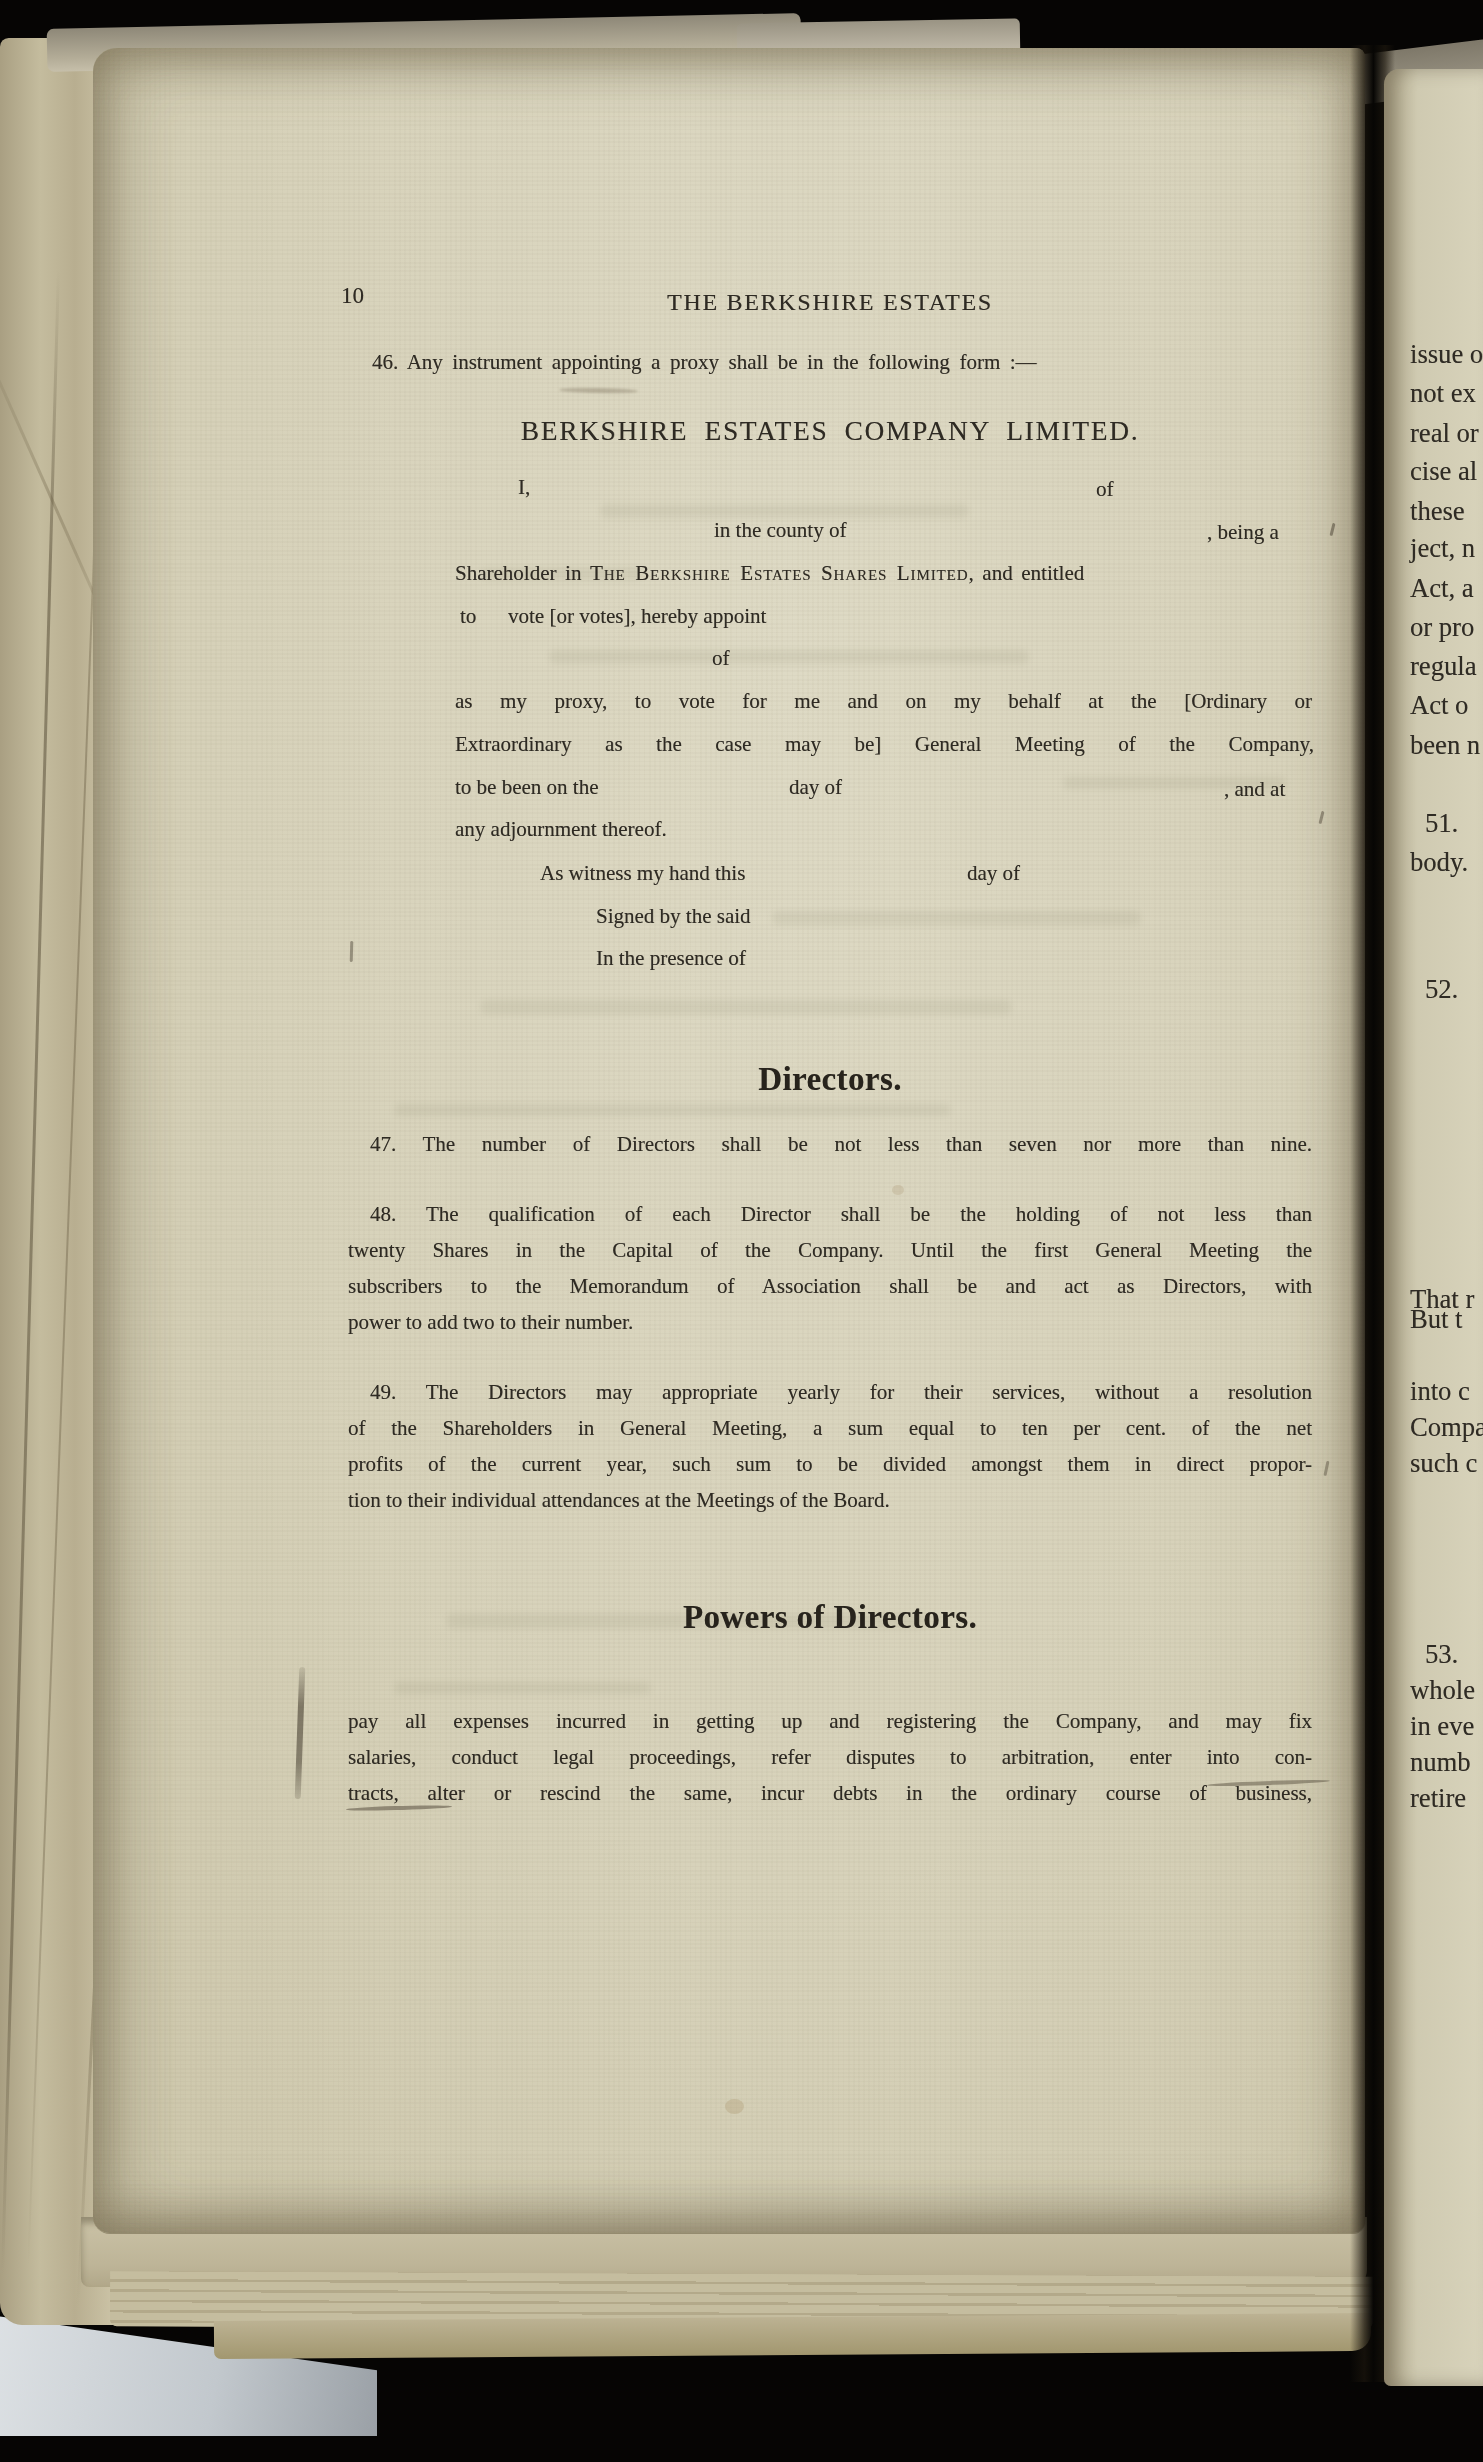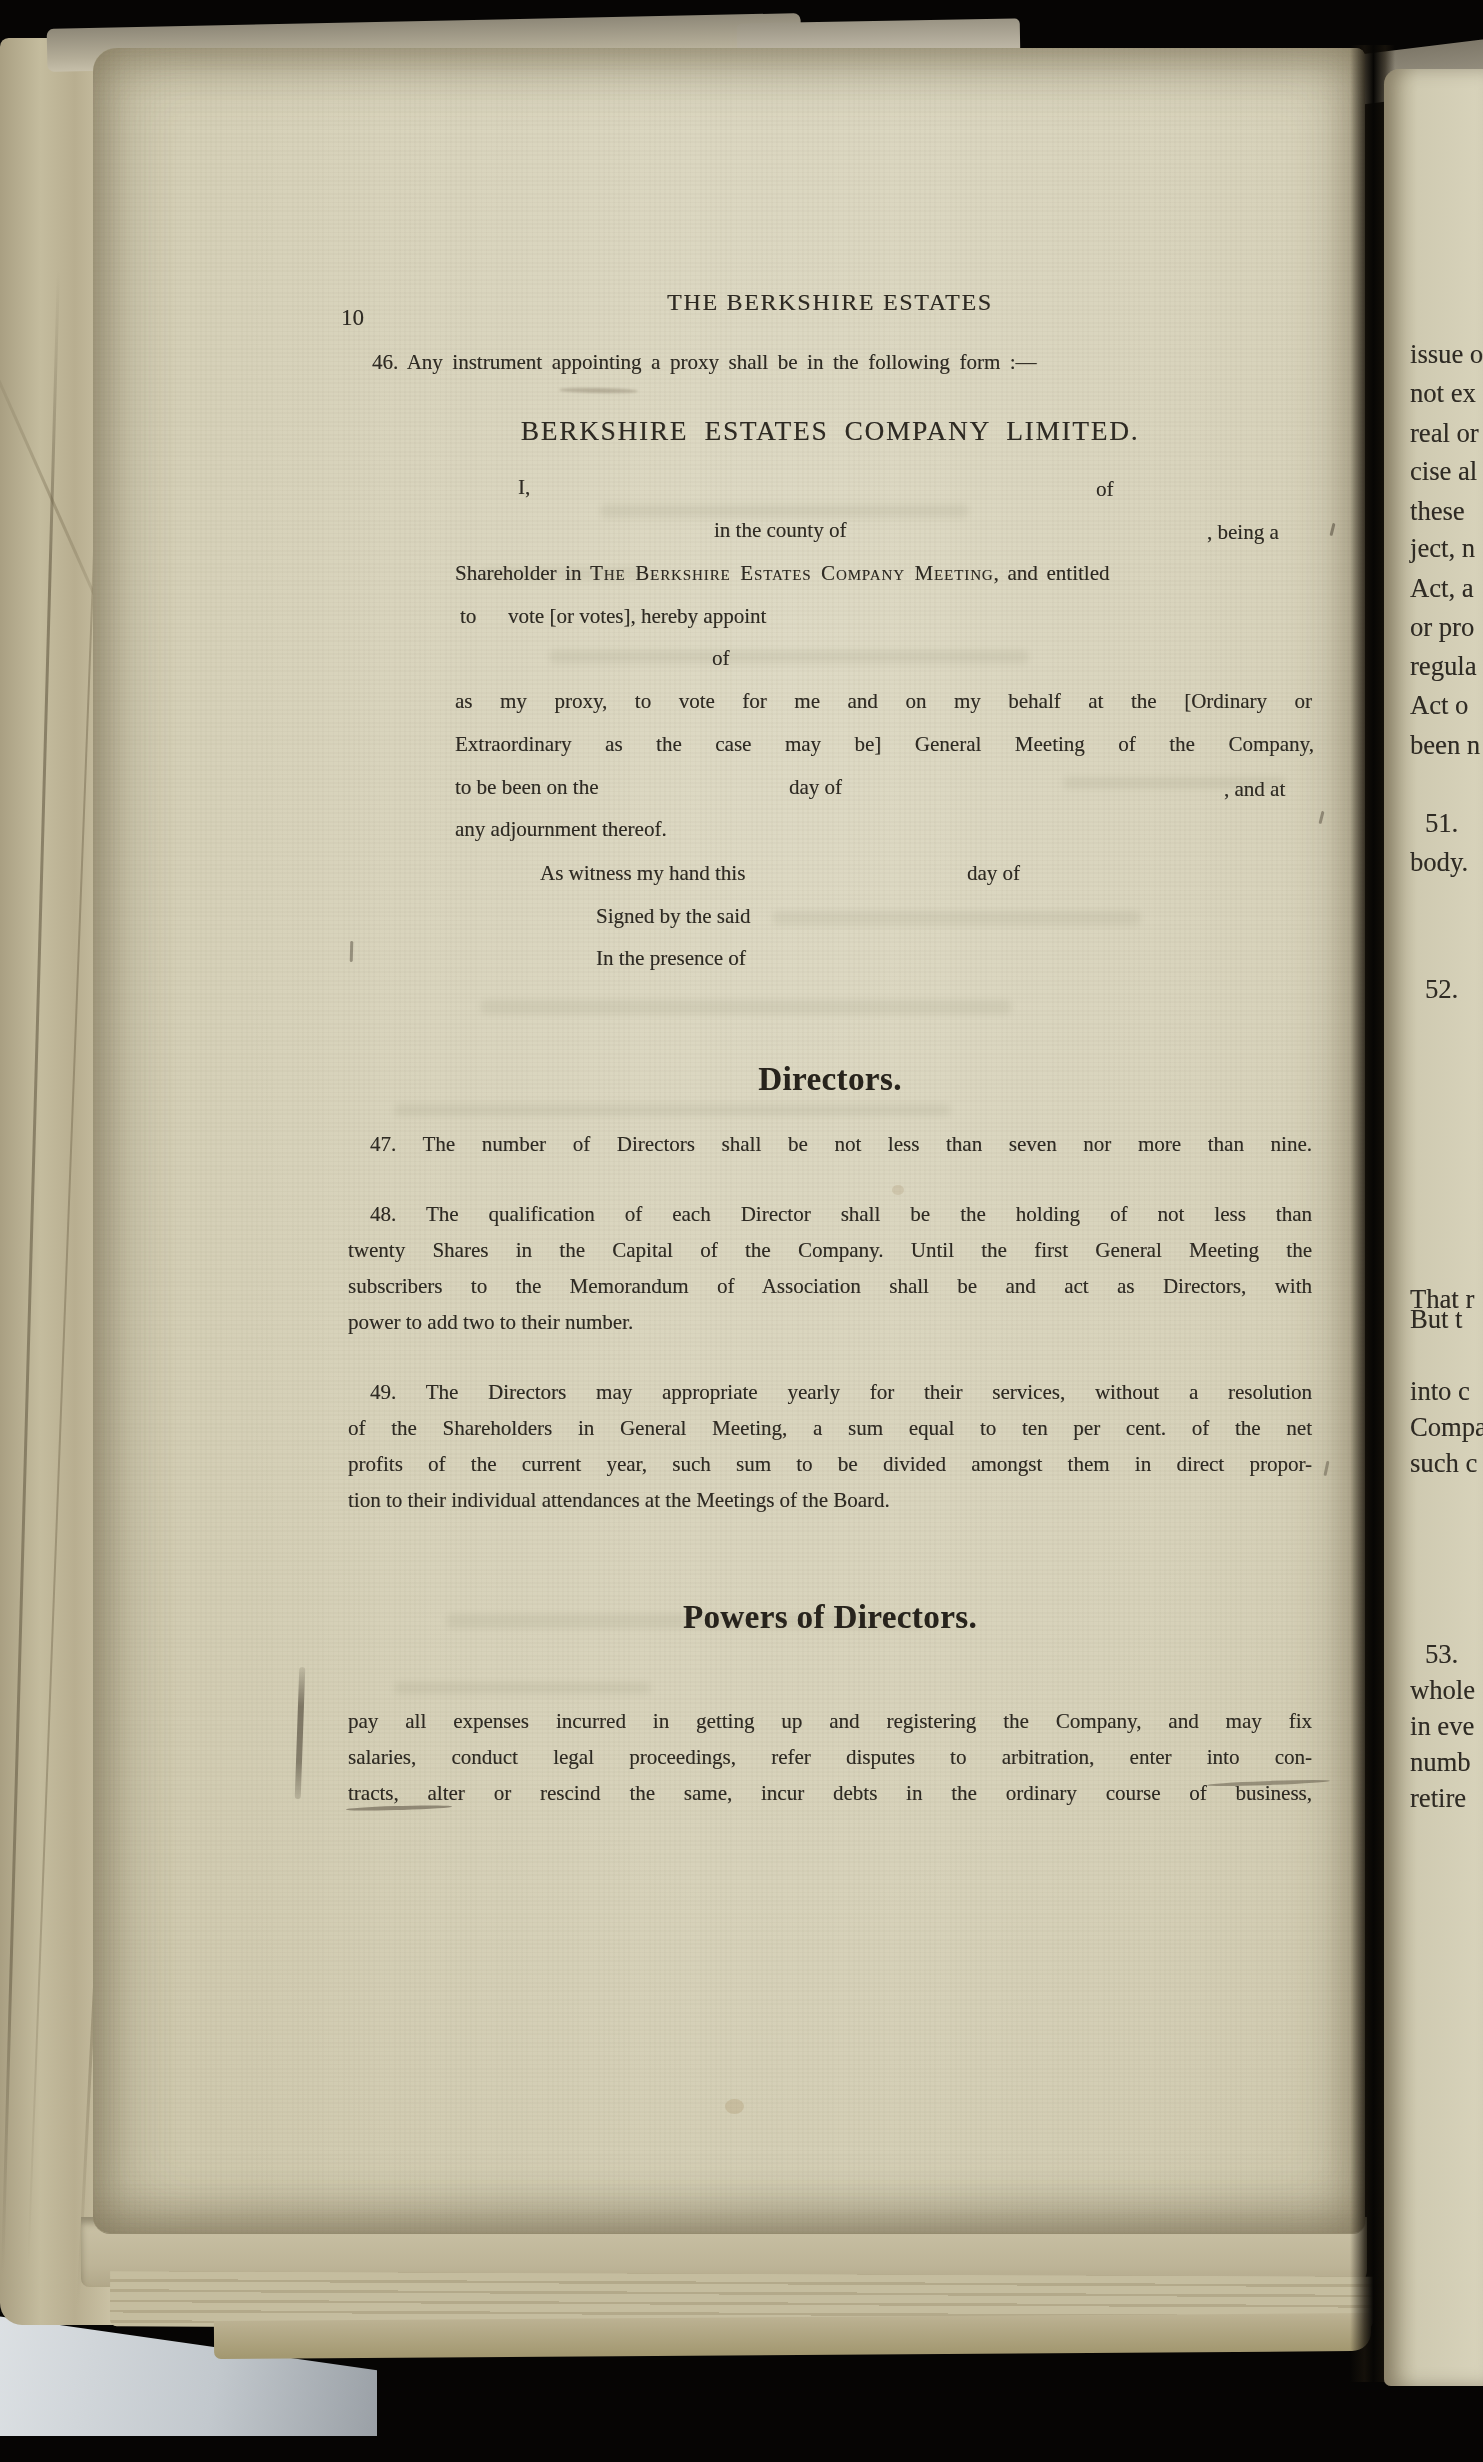--- a/index.html
+++ b/index.html
@@ -124,31 +124,31 @@
   <div class="ghost" style="left:549px;top:650px;width:480px;height:13.7px;"></div>
   <div class="ghost" style="left:772px;top:911px;width:369px;height:13.7px;"></div>
   <div class="ghost" style="left:480px;top:1000px;width:532px;height:13.7px;"></div>
   <div class="ghost" style="left:394px;top:1104px;width:557px;height:12px;"></div>
   <div class="ghost" style="left:1063px;top:777px;width:223px;height:12px;"></div>
   <div class="ghost" style="left:446px;top:1614px;width:480px;height:13.7px;"></div>
   <div class="ghost" style="left:394px;top:1682px;width:257px;height:12px;"></div>
   <div class="stain" style="left:725px;top:2099px;width:19px;height:15.4px;background:rgba(150,118,68,.2);"></div>
   <div class="stain" style="left:892px;top:1185px;width:12px;height:10.3px;background:rgba(140,112,66,.16);"></div>
 
-  <div class="t pageno" style="left:341px;top:304px;">10</div>
+  <div class="t pageno" style="left:341px;top:282px;">10</div>
   <div class="t runhead ctr" style="left:348px;top:288px;width:964px;">THE BERKSHIRE ESTATES</div>
 
   <div class="t w" style="top:350px;word-spacing:4.3px;padding-left:24px;">46. Any instrument appointing a proxy shall be in the following form :—</div>
 
   <div class="t formtitle ctr" style="left:348px;top:415px;width:964px;">BERKSHIRE ESTATES COMPANY LIMITED.</div>
   <div class="t" style="left:518px;top:475px;">I,</div>
   <div class="t" style="left:1096px;top:477px;">of</div>
   <div class="t" style="left:714px;top:518px;">in the county of</div>
   <div class="t" style="left:1207px;top:520px;">, being a</div>
-  <div class="t" style="left:455px;top:561px;word-spacing:3.4px;"><span>Shareholder in </span><span class="sc">The Berkshire Estates Company Meeting</span><span>, and entitled</span></div>
+  <div class="t" style="left:455px;top:561px;word-spacing:3.4px;"><span>Shareholder in </span><span class="sc">The Berkshire Estates Shares Limited</span><span>, and entitled</span></div>
   <div class="t" style="left:460px;top:604px;">to</div>
   <div class="t" style="left:508px;top:604px;">vote [or votes], hereby appoint</div>
   <div class="t" style="left:712px;top:646px;">of</div>
   <div class="t jl" style="left:455px;top:689px;width:857px;white-space:normal;">as my proxy, to vote for me and on my behalf at the [Ordinary or</div>
   <div class="t jl" style="left:455px;top:732px;width:859px;white-space:normal;">Extraordinary as the case may be] General Meeting of the Company,</div>
   <div class="t" style="left:455px;top:775px;">to be been on the</div>
   <div class="t" style="left:789px;top:775px;">day of</div>
   <div class="t" style="left:1224px;top:777px;">, and at</div>
   <div class="t" style="left:455px;top:817px;">any adjournment thereof.</div>
   <div class="t" style="left:540px;top:861px;">As witness my hand this</div>

